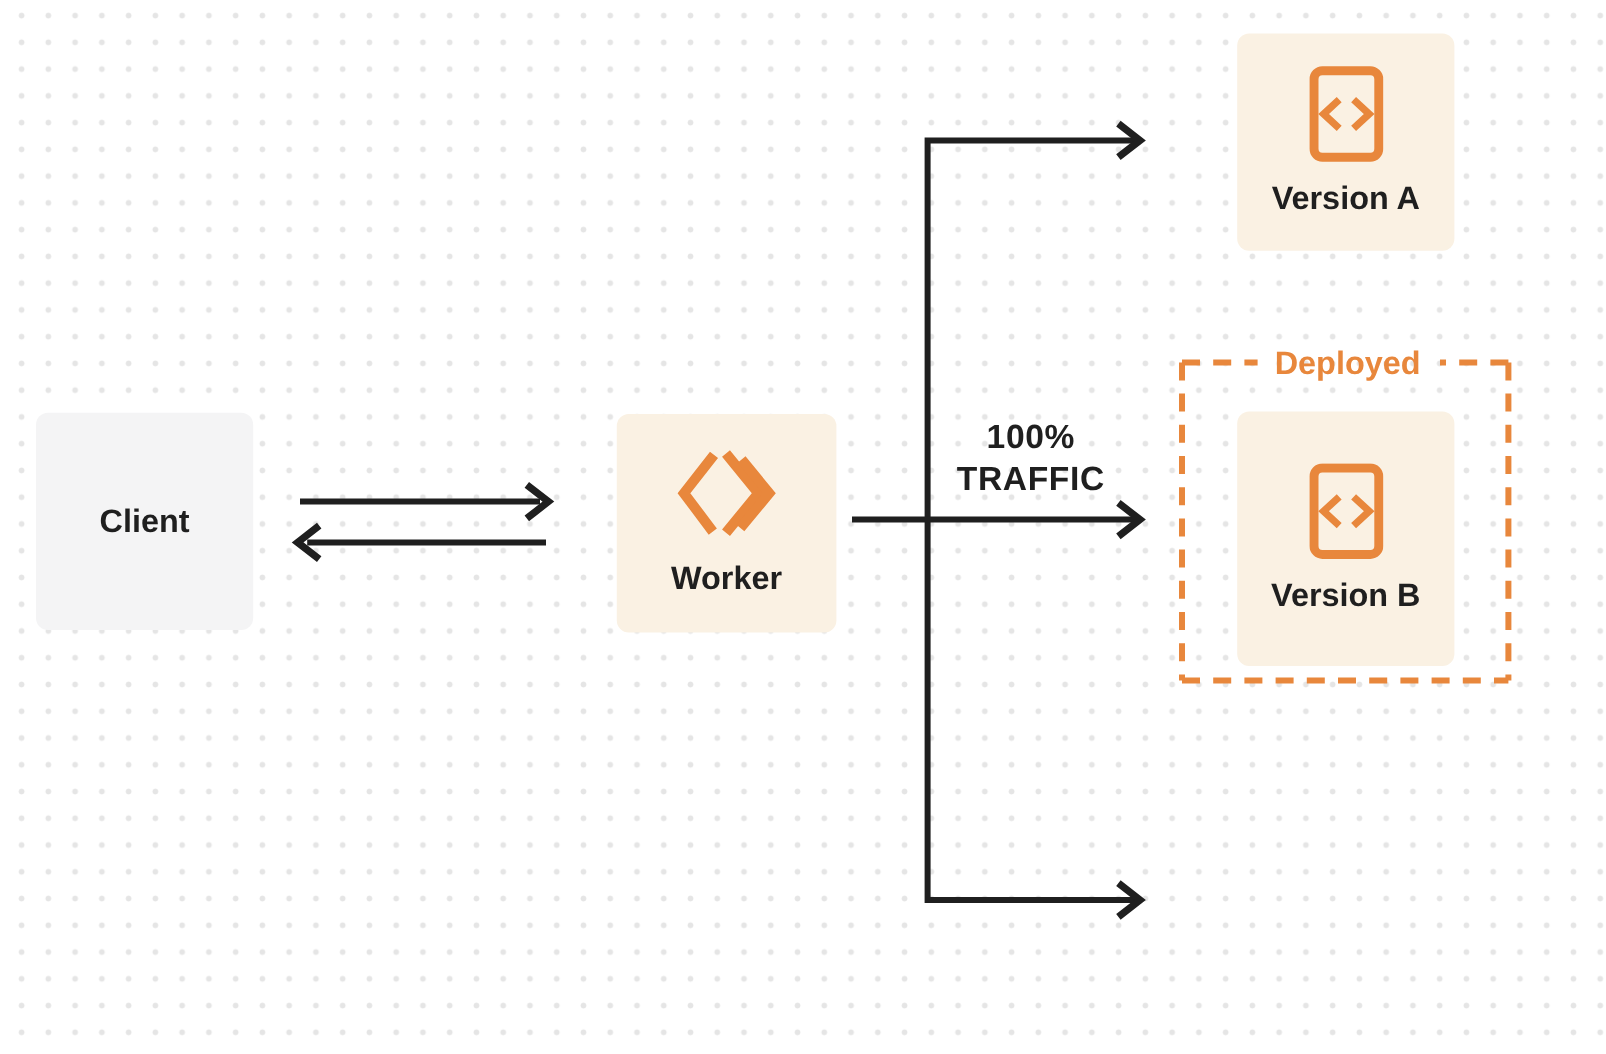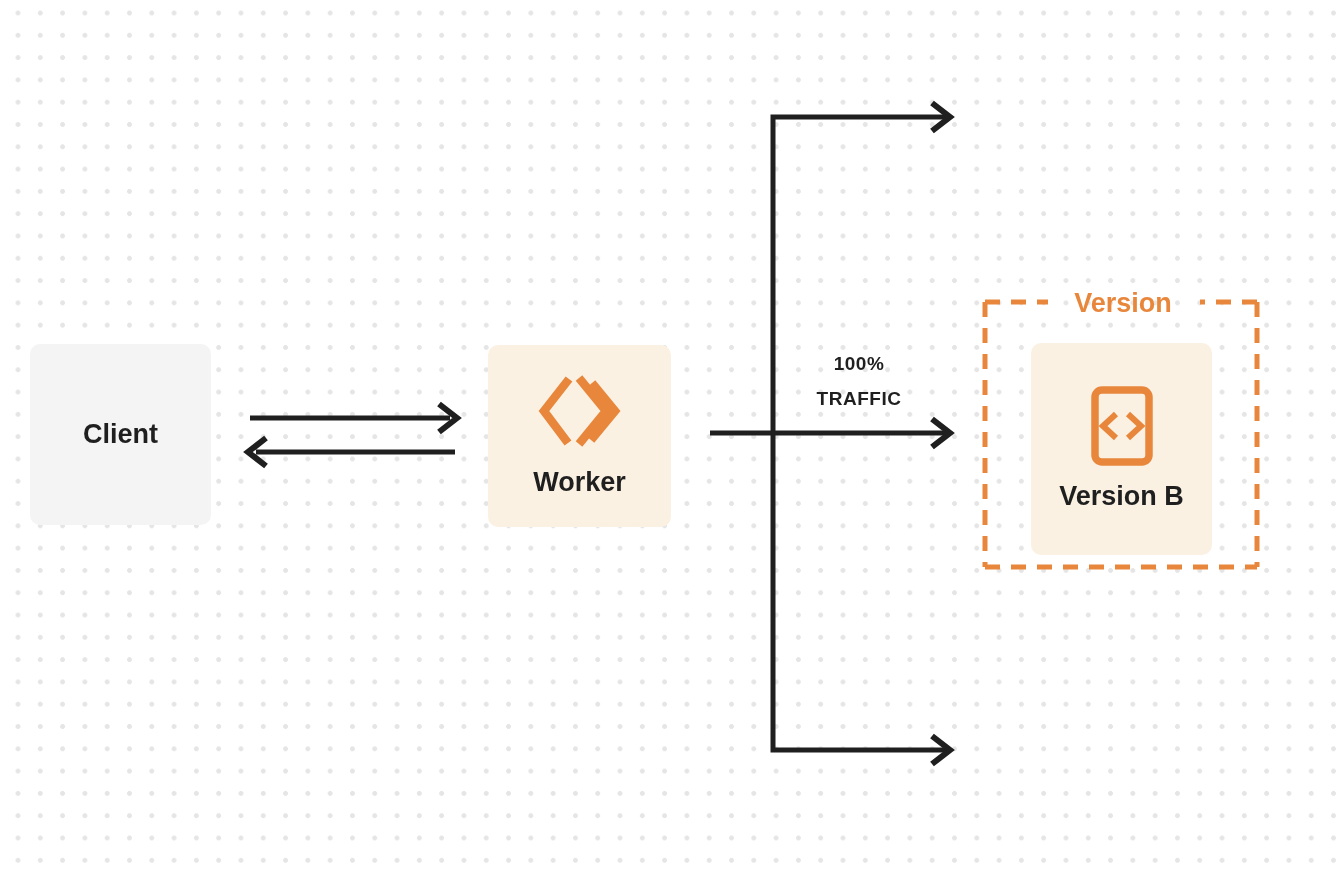--- a/index.html
+++ b/index.html
@@ -51,21 +51,21 @@
     transform:translate(-50%,-50%);
     color:var(--accent-orange,#E8873C);
     font-size:27px;font-weight:700;
     white-space:nowrap;
   }
   .traffic-label{
     position:absolute;
     left:859px;top:381px;
     transform:translate(-50%,-50%);
     color:var(--ink,#1f1f1f);
-    font-size:19px;font-weight:700;
+    font-size:28px;font-weight:700;
     line-height:35px;
     letter-spacing:0.5px;
     text-align:center;
     white-space:nowrap;
   }
 </style>
 </head>
 <body>
 
 <div class="canvas">
@@ -95,40 +95,48 @@
       <path d="M1257,302 V567"></path>
       <path d="M985,567 H1257"></path>
       <path d="M985,302 V567"></path>
     </g>
   </svg>
 
   <div class="node gray" style="left:30px;top:344px;width:181px;height:181px;">
     <div class="node-label">Client</div>
   </div>
 
-  <div class="node cream worker-node" style="left:488px;top:345px;width:183px;height:182px;">
+  <div class="node cream worker-node" style="left:514px;top:345px;width:183px;height:182px;">
     <svg class="workers-icon" width="86" height="74" viewBox="0 0 86 74">
       <path d="M32,5 L7,37 L31,69"></path>
       <path d="M42,4 L69,37 L42,70"></path>
       <path d="M55,9 L78,37 L54,66"></path>
     </svg>
     <div class="node-label">Worker</div>
   </div>
 
+  <div class="node cream version-node" style="left:1031px;top:28px;width:181px;height:181px;">
+    <svg class="code-file-icon" width="62" height="80" viewBox="0 0 62 80">
+      <rect x="4" y="4" width="54" height="72" rx="7"></rect>
+      <path d="M25,28 L12,40 L25,52"></path>
+      <path d="M37,28 L50,40 L37,52"></path>
+    </svg>
+    <div class="node-label">Version A</div>
+  </div>
 
   <div class="node cream version-node" style="left:1031px;top:343px;width:181px;height:212px;">
     <svg class="code-file-icon" width="62" height="80" viewBox="0 0 62 80">
       <rect x="4" y="4" width="54" height="72" rx="7"></rect>
       <path d="M25,28 L12,40 L25,52"></path>
       <path d="M37,28 L50,40 L37,52"></path>
     </svg>
     <div class="node-label">Version B</div>
   </div>
 
 
-  <div class="deployed-label">Version</div>
+  <div class="deployed-label">Deployed</div>
 
   <div class="traffic-label">
     <div>100%</div>
     <div>TRAFFIC</div>
   </div>
 
 </div>
 
 </body></html>

